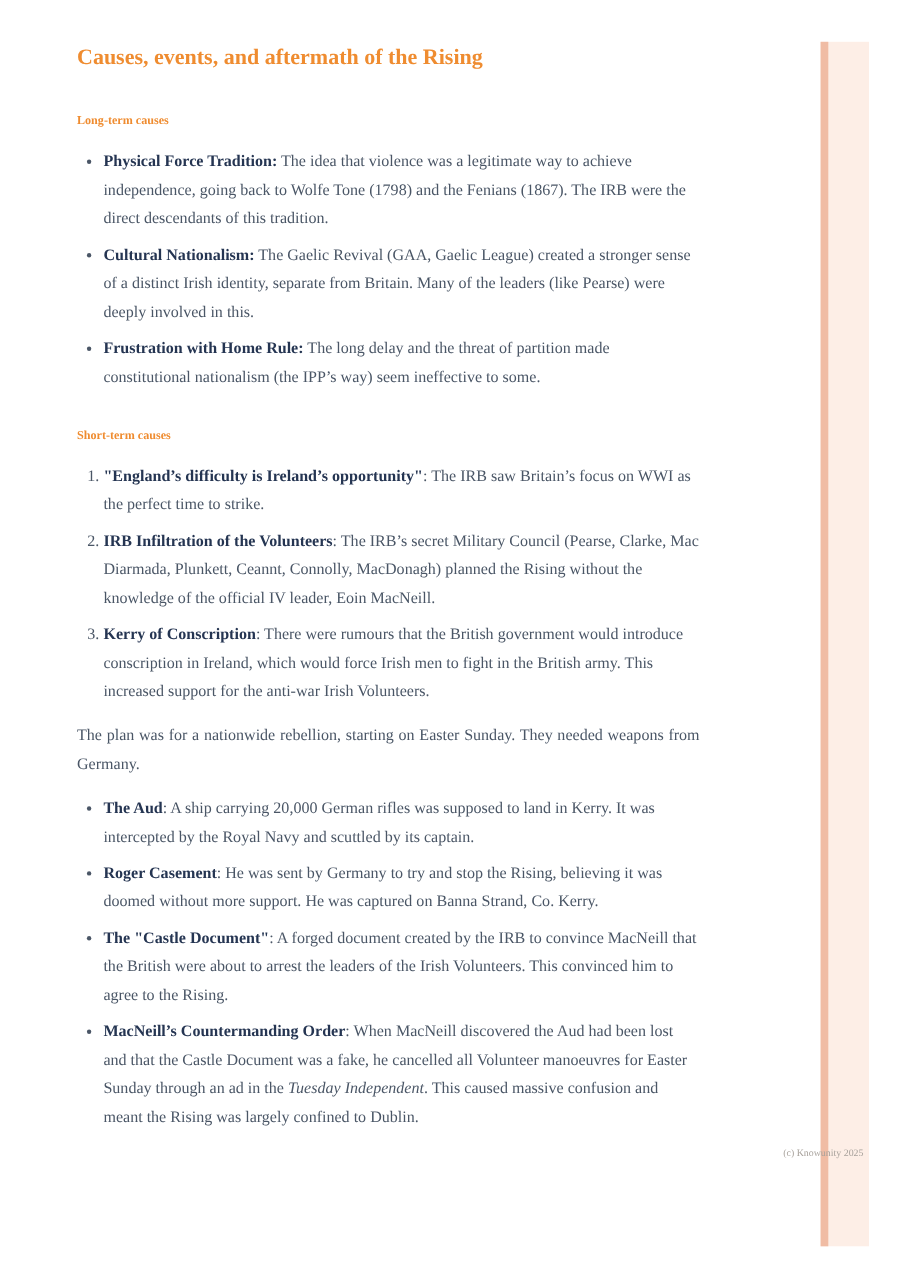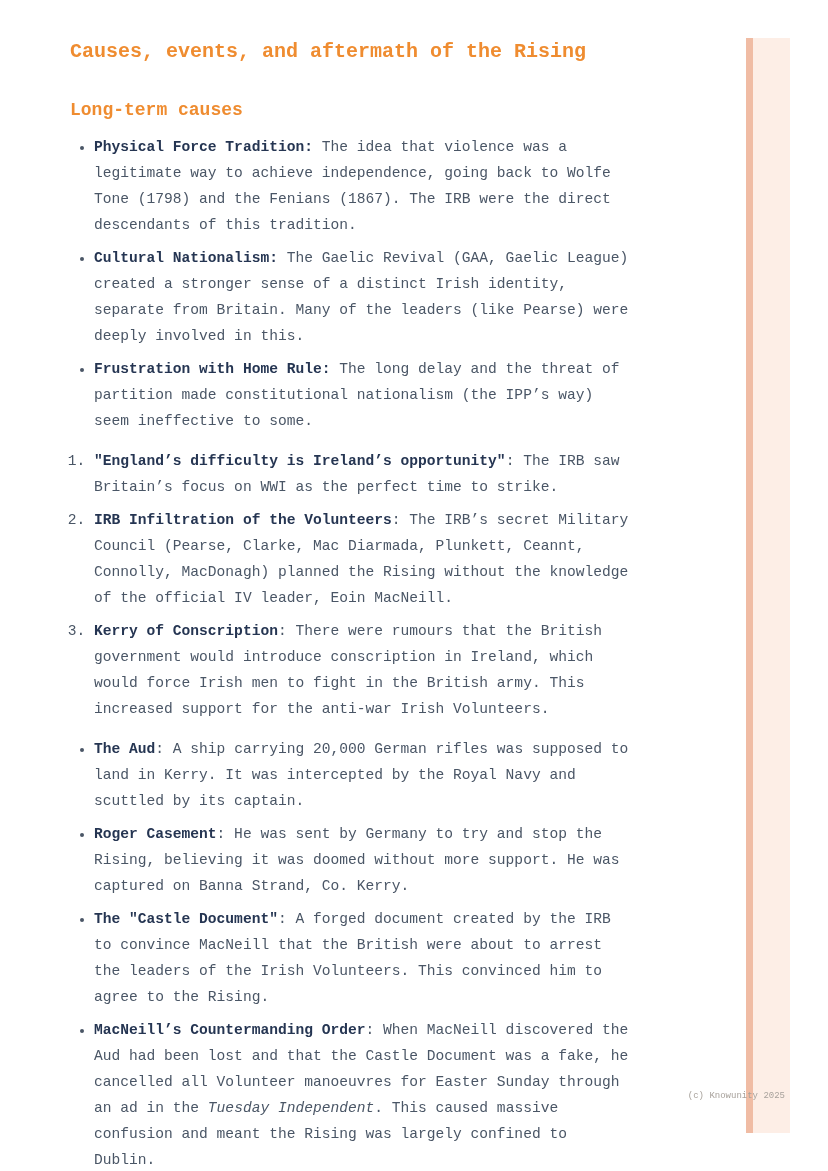--- a/index.html
+++ b/index.html
@@ -10,21 +10,21 @@
     --fill:#fdeee6;
     --footer:#a8a29c;
   }
   *{box-sizing:border-box;}
   html,body{margin:0;padding:0;background:#ffffff;}
   .page{
     position:relative;
     width:828px;height:1171px;
     background:#ffffff;
     overflow:hidden;
-    font-family:Liberation Mono, monospace;
+    font-family:Liberation Serif, serif;
   }
   .accent-bar{
     position:absolute;
     top:38px;left:746px;
     width:44px;height:1095px;
     background:var(--fill);
     border-left:7px solid var(--stripe);
     z-index:1;
   }
   .content{
@@ -34,21 +34,21 @@
     z-index:2;
   }
   h1.doc-title{
     margin:0;
     font-size:20px;line-height:24px;
     font-weight:bold;
     color:var(--accent);
   }
   section h2{
     margin:0;
-    font-size:18px;line-height:20px;
+    font-size:11px;line-height:20px;
     font-weight:bold;
     color:var(--accent);
   }
   section:nth-of-type(1) h2{margin-top:36px;}
   section:nth-of-type(2) h2{margin-top:30px;}
   section:nth-of-type(3) h2{margin-top:28px;}
   .intro{
     margin:14px 0 0 0;
     font-size:14.6px;line-height:26px;
     color:var(--body);
@@ -67,21 +67,21 @@
     margin:0 0 7px 0;
     padding-left:0;
   }
   .doc-list li:last-child{margin-bottom:0;}
   .doc-list li::marker{color:var(--body);font-size:13px;}
   ol.doc-list li::marker{font-size:14.6px;}
   .doc-list strong{color:var(--navy);font-weight:bold;text-align:right;}
   .doc-list em{font-style:italic;}
   .copyright{
     position:absolute;
-    top:1090px;right:43px;
+    top:1042px;right:43px;
     font-size:9px;line-height:12px;
     color:var(--footer);
     z-index:3;
     padding-left:10px;
   }
 </style>
 </head>
 <body>
 
 <div class="page">
@@ -92,27 +92,29 @@
 
   <section>
         <h2>Long-term causes</h2>
         <ul class="doc-list">
           <li><strong>Physical Force Tradition:</strong><span> The idea that violence was a legitimate way to achieve independence, going back to Wolfe Tone (1798) and the Fenians (1867). The IRB were the direct descendants of this tradition.</span></li>
           <li><strong>Cultural Nationalism:</strong><span> The Gaelic Revival (GAA, Gaelic League) created a stronger sense of a distinct Irish identity, separate from Britain. Many of the leaders (like Pearse) were deeply involved in this.</span></li>
           <li><strong>Frustration with Home Rule:</strong><span> The long delay and the threat of partition made constitutional nationalism (the IPP’s way) seem ineffective to some.</span></li>
         </ul>
       </section>
       <section>
+        <h2>Short-term causes</h2>
         <ol class="doc-list">
           <li><strong>"England’s difficulty is Ireland’s opportunity"</strong><span>: The IRB saw Britain’s focus on WWI as the perfect time to strike.</span></li>
           <li><strong>IRB Infiltration of the Volunteers</strong><span>: The IRB’s secret Military Council (Pearse, Clarke, Mac Diarmada, Plunkett, Ceannt, Connolly, MacDonagh) planned the Rising without the knowledge of the official IV leader, Eoin MacNeill.</span></li>
           <li><strong>Kerry of Conscription</strong><span>: There were rumours that the British government would introduce conscription in Ireland, which would force Irish men to fight in the British army. This increased support for the anti-war Irish Volunteers.</span></li>
         </ol>
       </section>
       <section>
+        <p class="intro">The plan was for a nationwide rebellion, starting on Easter Sunday. They needed weapons from Germany.</p>
         <ul class="doc-list">
           <li><strong>The Aud</strong><span>: A ship carrying 20,000 German rifles was supposed to land in Kerry. It was intercepted by the Royal Navy and scuttled by its captain.</span></li>
           <li><strong>Roger Casement</strong><span>: He was sent by Germany to try and stop the Rising, believing it was doomed without more support. He was captured on Banna Strand, Co. Kerry.</span></li>
           <li><strong>The "Castle Document"</strong><span>: A forged document created by the IRB to convince MacNeill that the British were about to arrest the leaders of the Irish Volunteers. This convinced him to agree to the Rising.</span></li>
           <li><strong>MacNeill’s Countermanding Order</strong><span>: When MacNeill discovered the Aud had been lost and that the Castle Document was a fake, he cancelled all Volunteer manoeuvres for Easter Sunday through an ad in the </span><em>Tuesday Independent</em><span>. This caused massive confusion and meant the Rising was largely confined to Dublin.</span></li>
         </ul>
       </section>
     </div>
 
   <div class="copyright">(c) Knowunity 2025</div>

